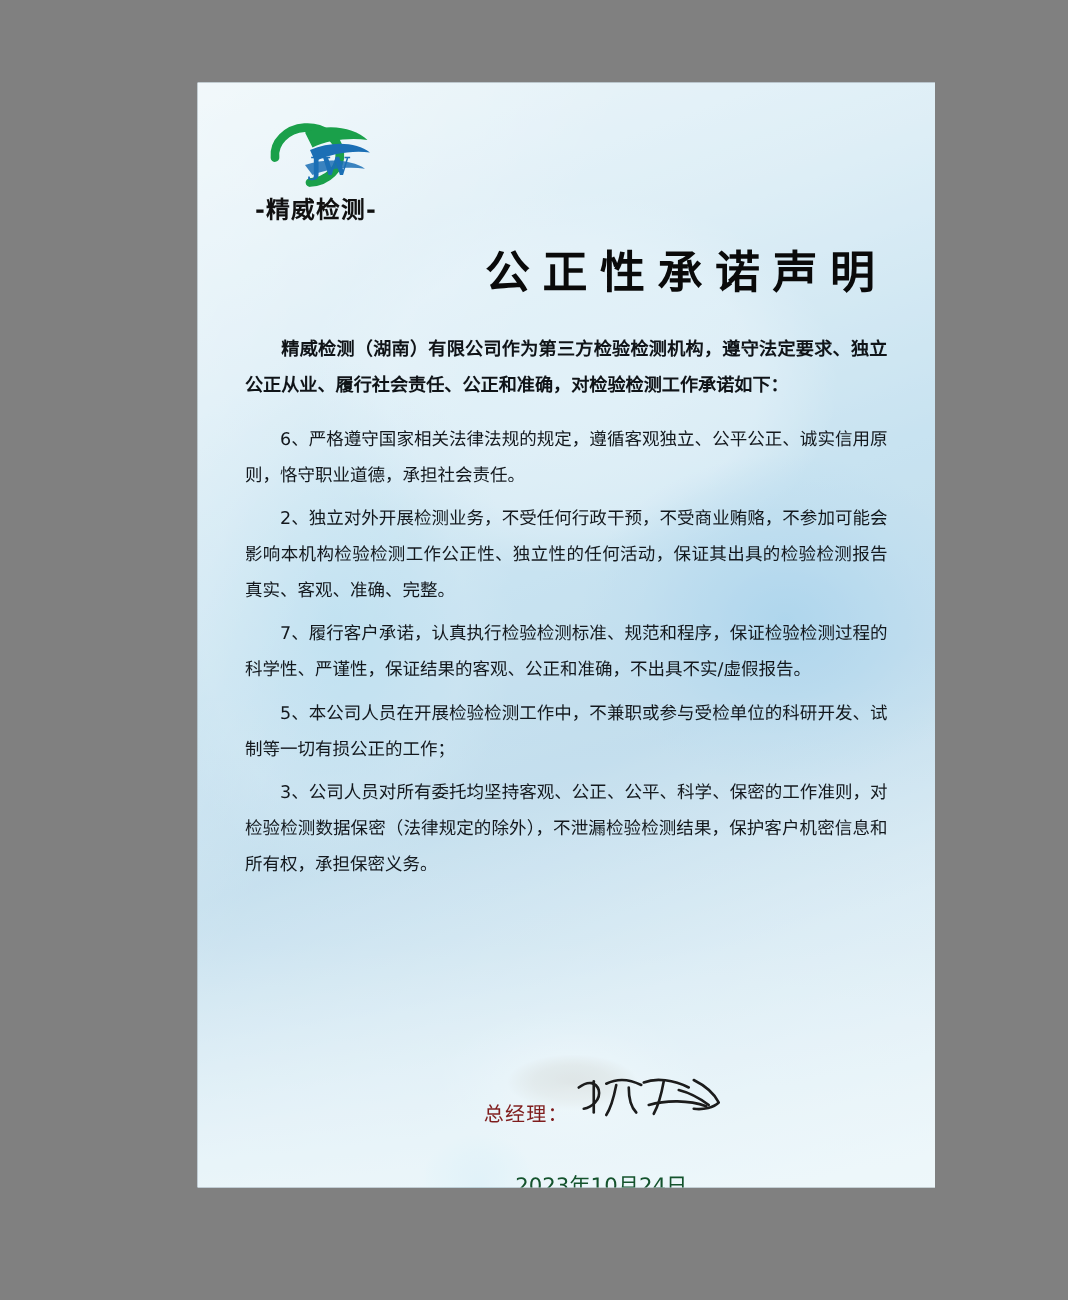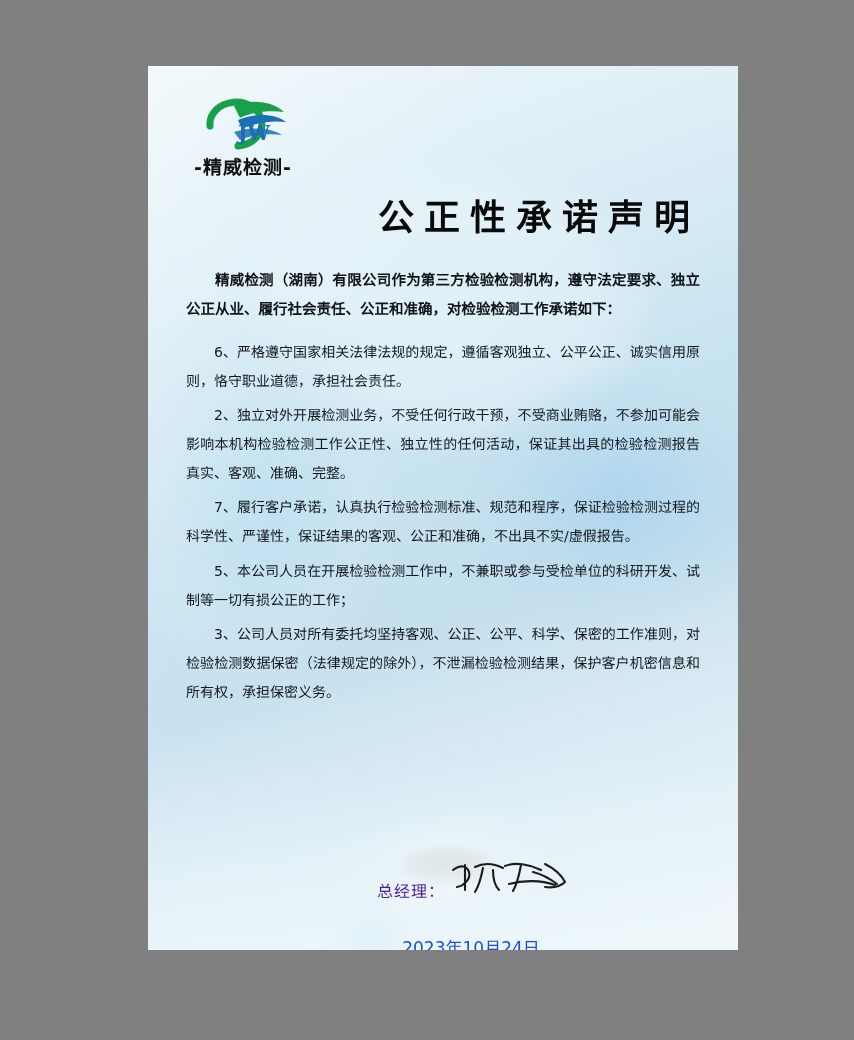--- a/index.html
+++ b/index.html
@@ -15,21 +15,21 @@
     position: relative;
     width: 854px;
     height: 1040px;
     background: #808080;
     overflow: hidden;
   }
 
   
   .doc-sheet {
     position: absolute;
-    left: 148px;
+    left: 158px;
     top: 66px;
     width: 590px;
     height: 884px;
     overflow: hidden;
     background: #cfe4ef;
   }
 
   
   .bg-photo {
     position: absolute;
@@ -126,40 +126,40 @@
     right: 0;
     top: 790px;
     display: flex;
     justify-content: center;
     align-items: flex-end;
     padding-left: 60px;
   }
   .sign-label {
     font-family: Liberation Serif, serif;
     font-size: 16px;
-    color: #4c1d95;
+    color: #7f1d1d;
     letter-spacing: 1px;
   }
   .signature {
     position: relative;
     width: 120px;
     height: 46px;
     margin-left: 4px;
   }
 
   .doc-date {
     position: absolute;
     left: 0;
     right: 0;
     top: 868px;
     text-align: center;
     padding-left: 56px;
     font-family: "DejaVu Sans", sans-serif;
     font-size: 17px;
-    color: #1d4ed8;
+    color: #14532d;
   }
 </style>
 </head>
 <body>
 
 <div class="page-wrap">
 
   <div class="doc-sheet">
 
     <div class="bg-photo"></div>

